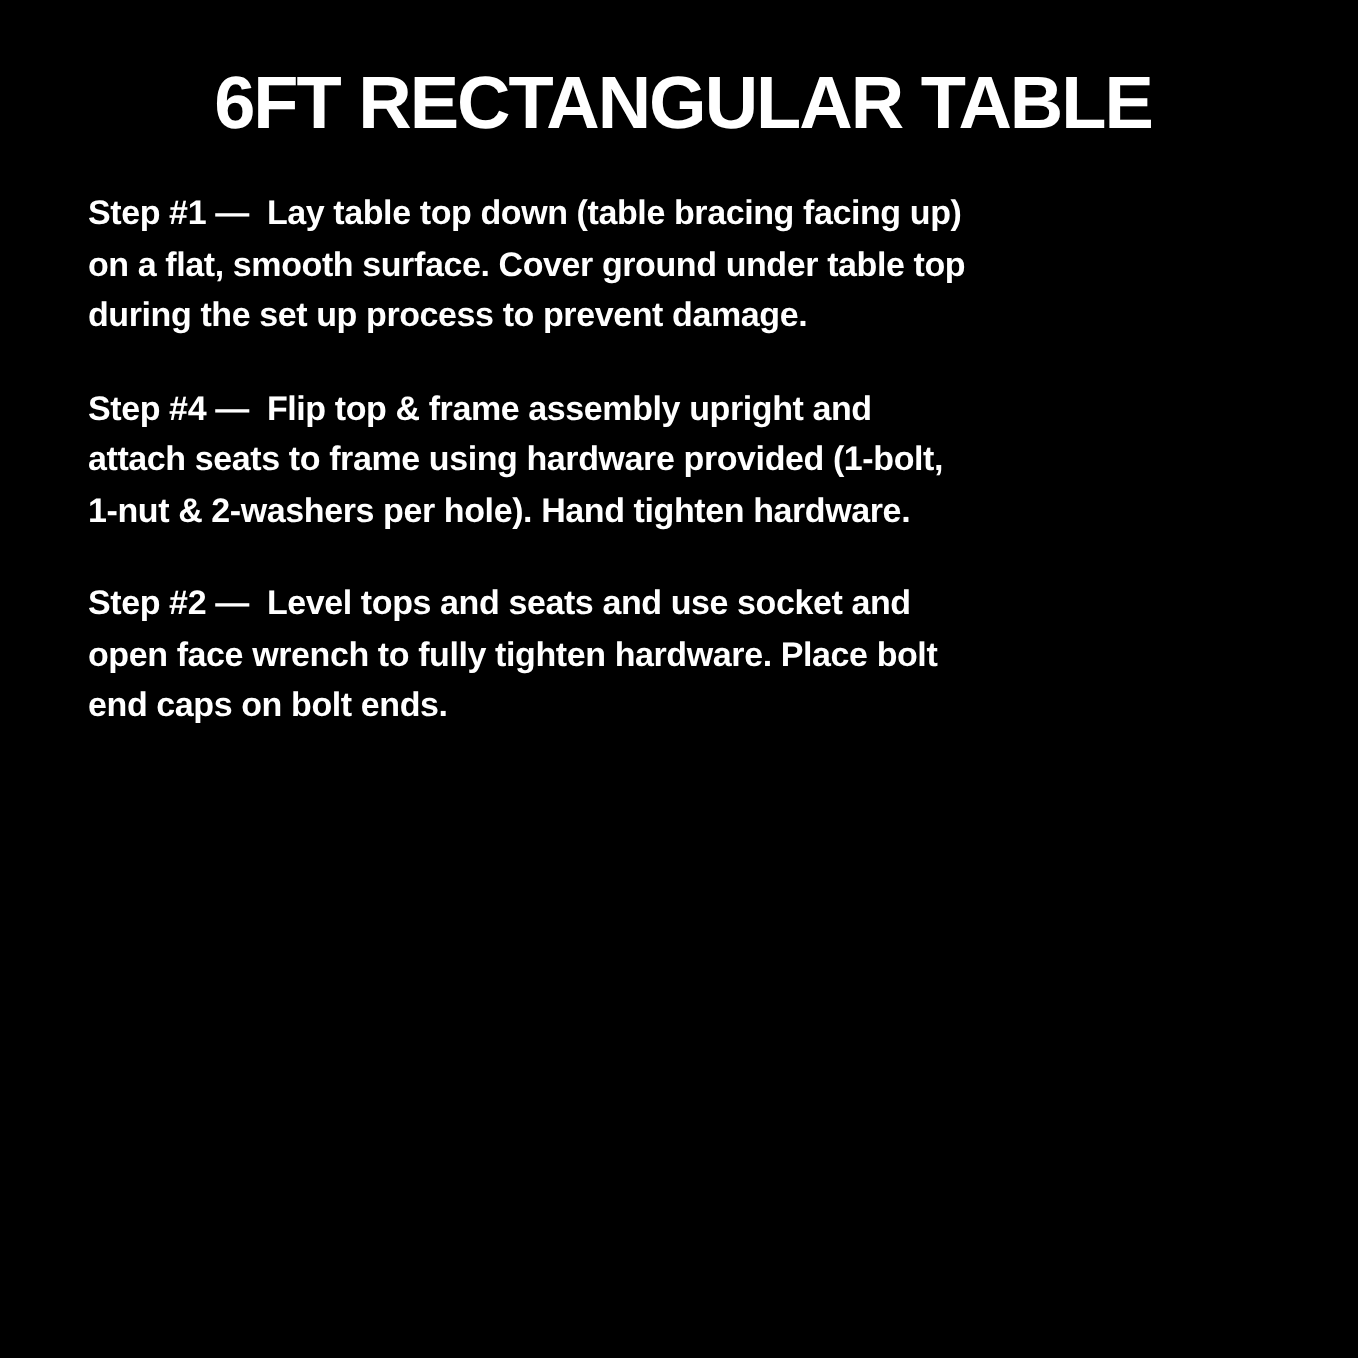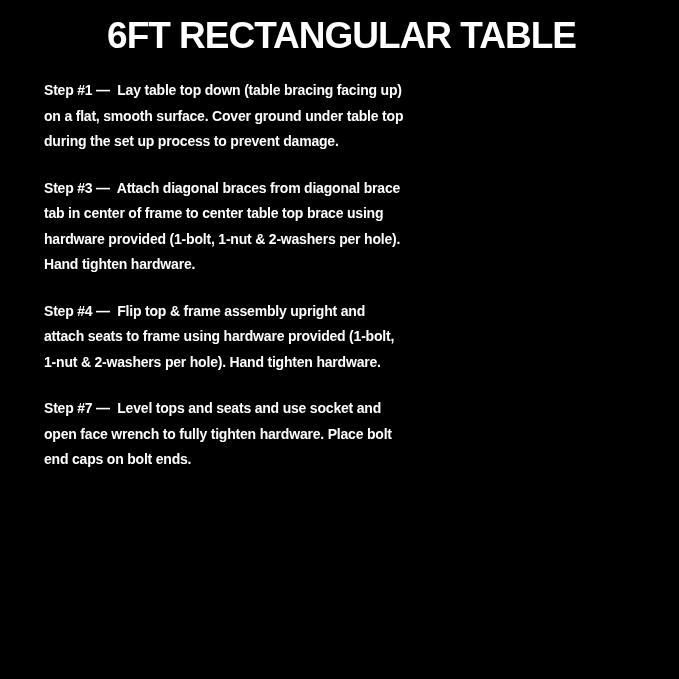--- a/index.html
+++ b/index.html
@@ -9,21 +9,21 @@
   }
   .poster {
     position: relative;
     width: 679px;
     height: 679px;
     background: #000000;
     color: #ffffff;
     font-family: "Liberation Sans", sans-serif;
     font-weight: bold;
     box-sizing: border-box;
-    padding: 8px 40px 0 44px;
+    padding: 24px 40px 0 44px;
     overflow: hidden;
   }
   .title {
     margin: 6px 0 0 0;
     text-align: center;
     font-size: 37px;
     line-height: 44px;
     letter-spacing: -1px;
     white-space: nowrap;
   }
@@ -32,40 +32,36 @@
     text-align: center;
     font-size: 25px;
     line-height: 33px;
     letter-spacing: -0.5px;
   }
   .steps {
     margin-top: 20px;
   }
   .step {
     margin: 0 0 21px 0;
-    font-size: 14px;
+    font-size: 17px;
     line-height: 25.5px;
     letter-spacing: -0.2px;
     white-space: pre-wrap;
   }
 </style>
 </head>
 <body>
 
 <div class="poster">
   <h1 class="title">6FT RECTANGULAR TABLE</h1>
 
   <div class="steps">
     <p class="step">Step #1 —  Lay table top down (table bracing facing up)
 on a flat, smooth surface. Cover ground under table top
 during the set up process to prevent damage.</p>
-    <p class="step">Step #3 —  Attach diagonal braces from diagonal brace
-tab in center of frame to center table top brace using
-hardware provided (1-bolt, 1-nut &amp; 2-washers per hole).
-Hand tighten hardware.</p>
     <p class="step">Step #4 —  Flip top &amp; frame assembly upright and
 attach seats to frame using hardware provided (1-bolt,
 1-nut &amp; 2-washers per hole). Hand tighten hardware.</p>
-    <p class="step">Step #7 —  Level tops and seats and use socket and
+    <p class="step">Step #2 —  Level tops and seats and use socket and
 open face wrench to fully tighten hardware. Place bolt
 end caps on bolt ends.</p>
   </div>
 </div>
 
 </body></html>

